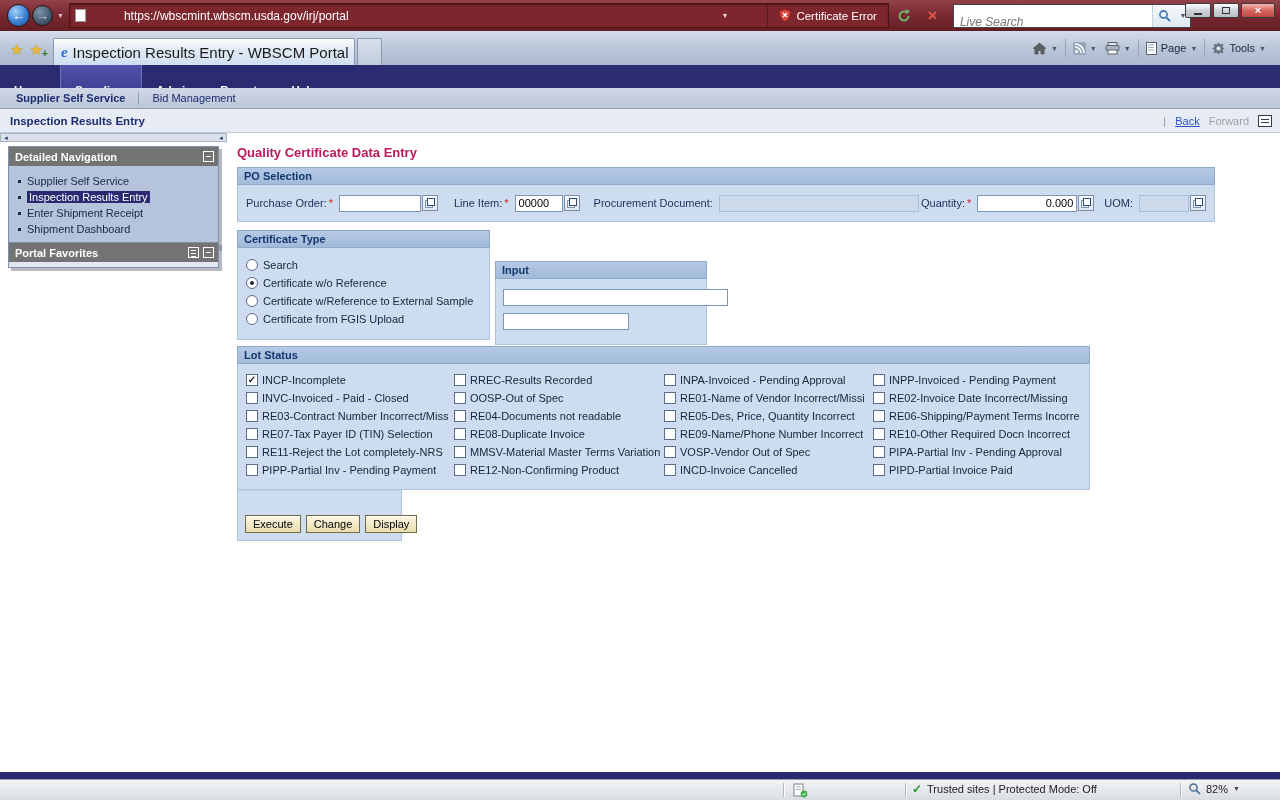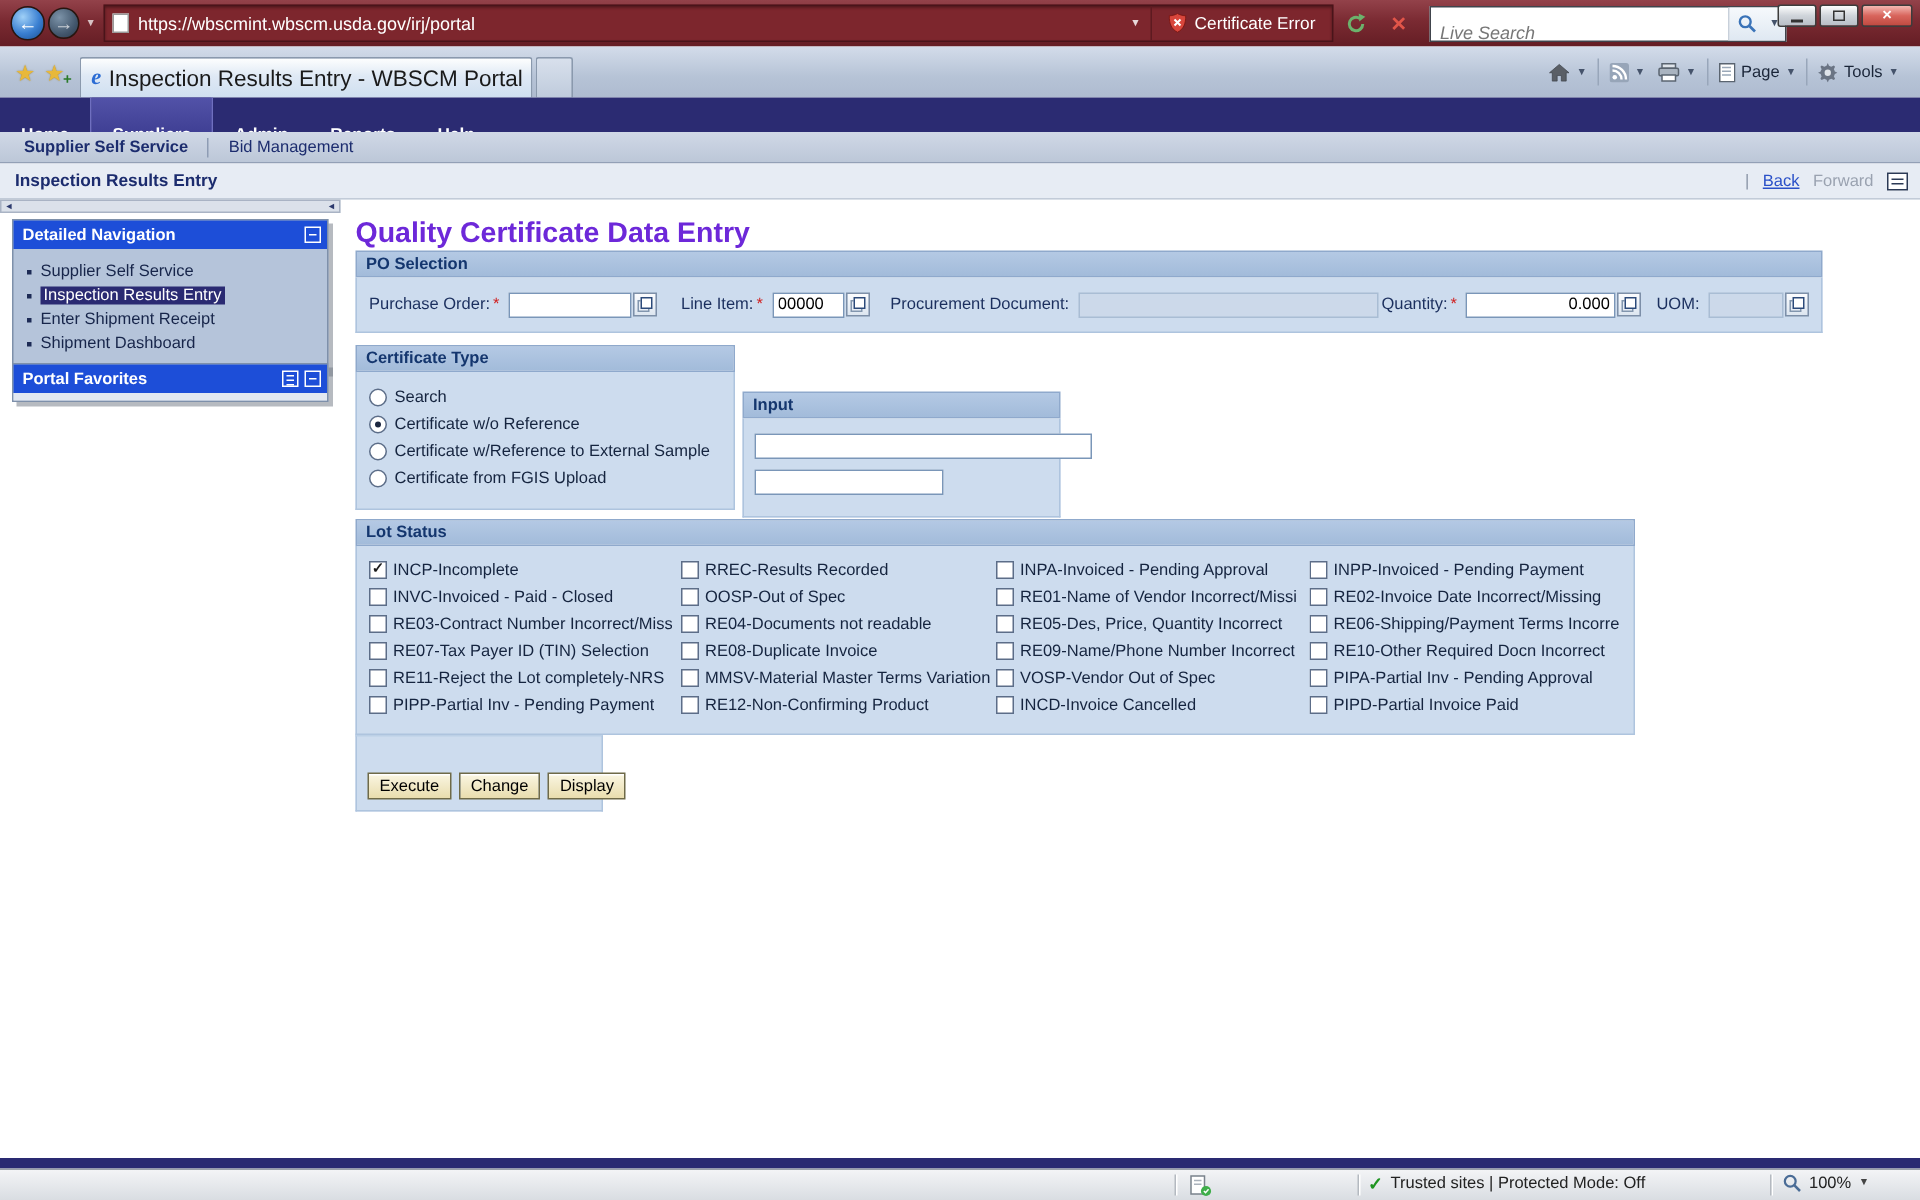--- a/index.html
+++ b/index.html
@@ -12,21 +12,21 @@
     display:flex; align-items:center; }
   .nav-circle { width:23px; height:23px; border-radius:50%; border:1px solid #27150f;
     display:flex; align-items:center; justify-content:center; color:#fff; font-size:13px;
     font-weight:bold; cursor:pointer; flex:0 0 auto; }
   #back-btn { margin-left:7px; background:radial-gradient(circle at 35% 30%, #9fd0f7, #3a7fd1 55%, #1a4e92); }
   #fwd-btn  { margin-left:2px; width:21px; height:21px; color:#c8cdd4;
     background:radial-gradient(circle at 35% 30%, #7c93a8, #44586e 60%, #2b3a4c); }
   .hist-chev { color:#d8c2c4; font-size:7px; margin:0 5px 0 4px; cursor:pointer; }
   #addressbar { position:relative; height:25px; width:820px; background:#7d262d;
     border:1px solid #49141a; box-shadow:inset 0 1px 2px rgba(0,0,0,.4);
-    display:flex; align-items:center; color:#fff; }
+    display:flex; align-items:center; color:#fff;gap:32px; }
   .doc-ico { width:11px; height:13px; background:#fff; border:1px solid #9a9a9a; margin:0 6px 0 5px; flex:0 0 auto; }
   .url-text { font-size:12px; color:#fff; white-space:nowrap; }
   .addr-spacer { flex:1; }
   .addr-chev { color:#e8d8da; font-size:7px; margin:0 7px; cursor:pointer; }
   .cert-badge { display:flex; align-items:center; gap:5px; padding:0 11px; height:100%;
     font-size:11.5px; color:#fff; border-left:1px solid #5d1a20; cursor:pointer; }
   .chrome-btn { width:25px; height:25px; display:flex; align-items:center; justify-content:center;
     margin-left:3px; cursor:pointer; flex:0 0 auto; }
   #stop-btn { color:#e25549; font-size:17px; font-weight:bold; line-height:1; }
   #searchbox { margin-left:8px; width:238px; height:24px; background:#fff; border:1px solid #40444c;
@@ -92,35 +92,35 @@
     background:#2c3a56; box-shadow:0 3px 0 #2c3a56; }
 
   
   #side-scroll { position:absolute; left:0; top:133px; width:227px; height:9px; background:#dbe1ea;
     border:1px solid #a9b3c4; display:flex; align-items:center; justify-content:space-between; padding:0 2px; }
   .scroll-arrow { font-size:6px; color:#2c3a6e; line-height:1; cursor:pointer; }
   .side-panel { position:absolute; left:8px; width:211px; border:1px solid #7e90aa;
     box-shadow:3px 3px 0 rgba(110,118,130,.5); background:#b5c4da; }
   #detnav { top:146px; }
   #portfav { top:242px; }
-  .sp-hd { height:19px; background:#1d4ed8; display:flex; align-items:center; padding:0 4px 0 6px; }
+  .sp-hd { height:19px; background:#737373; display:flex; align-items:center; padding:0 4px 0 6px; }
   .sp-title { color:#fff; font-weight:bold; font-size:11px; flex:1; }
   .sp-ico { width:11px; height:11px; border:1px solid #fff; margin-left:4px; position:relative; cursor:pointer; flex:0 0 auto; }
   .sp-ico.minimize::after { content:""; position:absolute; left:2px; right:2px; top:4px; height:1px; background:#fff; }
   .sp-ico.list::after { content:""; position:absolute; left:2px; right:2px; top:2px; height:1px;
     background:#fff; box-shadow:0 3px 0 #fff, 0 6px 0 #fff; }
   #detnav-items { padding:7px 0 10px 0; }
   .nav-item { display:flex; align-items:center; padding:2px 4px 2px 9px; font-size:11px;
     color:#17254a; cursor:pointer; }
   .bullet { width:3px; height:3px; background:#1c2a55; margin-right:6px; flex:0 0 auto; }
   .nav-item.selected .lbl { background:#2a2a72; color:#fff; padding:0 2px; }
   .pf-body { height:5px; background:#e2e8f1; }
 
   
-  #main-title { position:absolute; left:237px; top:145px; font-size:19px; font-weight:bold; color:#6d28d9; }
+  #main-title { position:absolute; left:237px; top:145px; font-size:13px; font-weight:bold; color:#be185d; }
   .panel { position:absolute; }
   .panel-hd { height:18px; background:linear-gradient(#b4c9e4,#a2bbda); border:1px solid #8fa9cc;
     display:flex; align-items:center; padding:0 6px; font-size:11px; font-weight:bold; color:#14366e; }
   .panel-bd { background:#cddcee; border:1px solid #aec4de; border-top:none; }
   #po-panel { left:237px; top:167px; width:978px; }
   #po-body { height:37px; display:flex; align-items:center; padding:0 8px; }
   .fld-lbl { font-size:11px; color:#1b2f5e; white-space:nowrap; }
   .req { color:#d02020; margin-left:2px; font-size:11px; }
   .txt { height:17px; border:1px solid #7a96b8; font-size:11px; font-family:inherit;
     padding:0 3px; background:#fff; }
@@ -525,16 +525,16 @@
   <div id="sb-trusted">
     <span class="sb-check">✓</span>
     <span>Trusted sites | Protected Mode: Off</span>
   </div>
   <div class="sb-sep" style="left:1180px"></div>
   <div id="sb-zoom">
     <svg width="13" height="13" viewBox="0 0 13 13">
         <circle cx="5.5" cy="5.5" r="3.6" fill="none" stroke="#4a6c96" stroke-width="1.5"></circle>
         <line x1="8.3" y1="8.3" x2="12" y2="12" stroke="#4a6c96" stroke-width="1.7"></line>
       </svg>
-    <span>100%</span>
+    <span>82%</span>
     <span class="sb-chev">▼</span>
   </div>
 </div>
 
 </body></html>

